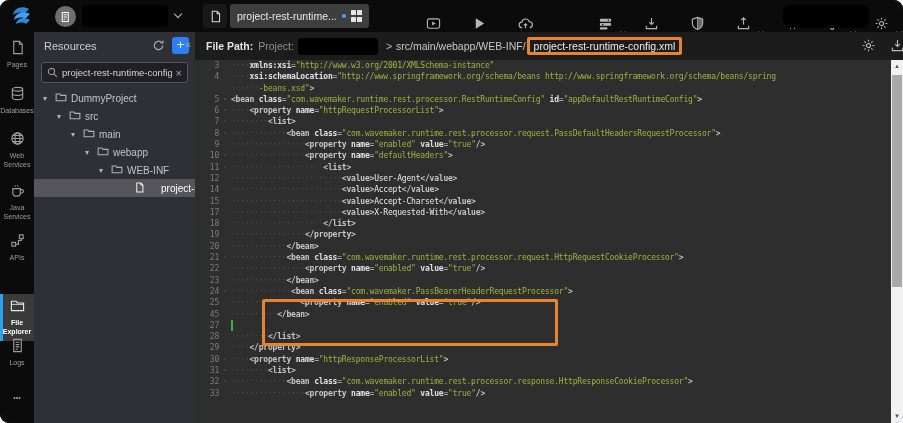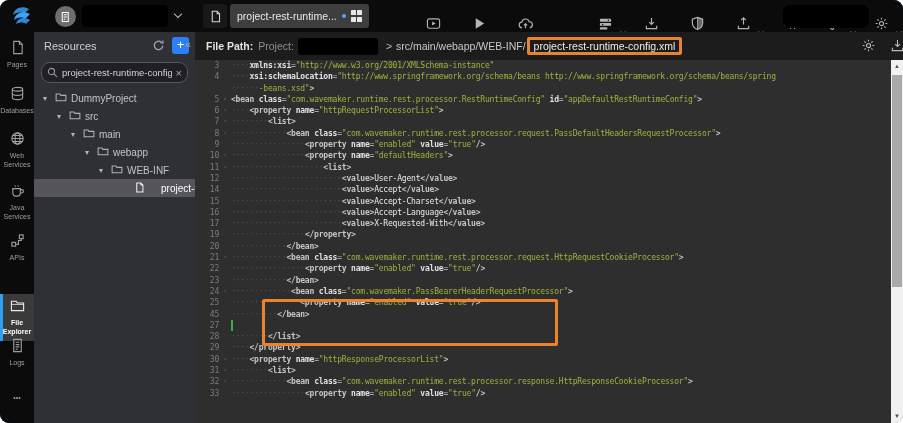--- a/index.html
+++ b/index.html
@@ -51,21 +51,21 @@
   .sbi.active::before { content:""; position:absolute; left:0; top:0; bottom:0; width:3px; background:#2ea0f0; }
   .sbi.active .sblabel { color:#ffffff; font-weight:bold; }
   .sbi.active svg { color:#e8e8e8; }
 
   
   .resources { position:absolute; left:34px; top:32px; width:161px; height:391px; background:#2f2f36; }
   .res-head { display:flex; align-items:center; height:27px; padding:0 6px 0 10px; }
   .res-title { color:#cdcdd2; font-size:11px; flex:1; }
   .res-refresh { color:#a9a9ad; width:16px; height:16px; display:flex; align-items:center; justify-content:center; cursor:pointer; }
   .res-add { width:17px; height:17px; background:#2d7ff9; color:#fff; border-radius:3px; font-size:13px; line-height:15px; text-align:center; margin-left:6px; cursor:pointer; }
-  .res-search { margin:3px 7px 6px 7px; height:21px; background:#1f1f25; border:1px solid #56565e; border-radius:9px; display:flex; align-items:center; padding:0 5px; gap:4px; }
+  .res-search { margin:3px 7px 6px 7px; height:21px; background:#1f1f25; border:1px solid #56565e; border-radius:3px; display:flex; align-items:center; padding:0 5px; gap:4px; }
   .res-search input { flex:1; min-width:0; background:transparent; border:0; outline:0; color:#d6d6d6; font-size:9.5px; font-family:"Liberation Sans",sans-serif; }
   .res-search .clear-x { color:#a9a9a9; font-size:11px; cursor:pointer; }
   .res-search svg { color:#9a9a9a; flex:0 0 auto; }
   .tree { margin-top:4px; }
   .trow { height:18px; display:flex; align-items:center; gap:4px; color:#c3c3c9; font-size:10px; white-space:nowrap; overflow:hidden; cursor:pointer; }
   .trow .caret { font-size:8px; color:#b2b2b8; width:8px; }
   .trow svg { flex:0 0 auto; color:#b2b2b8; }
   .trow.selected { background:#55555b; color:#ffffff; }
   .trow.selected svg { color:#f0f0f0; }
 
@@ -422,22 +422,22 @@
       <div class="crow"><span class="ln">5</span><span class="fold">-</span><span class="code"><span class="ws"></span><span class="tk-t">&lt;bean</span><span class="tk-p"> </span><span class="tk-a">class</span><span class="tk-p">=</span><span class="tk-s">"com.wavemaker.runtime.rest.processor.RestRuntimeConfig"</span><span class="tk-p"> </span><span class="tk-a">id</span><span class="tk-p">=</span><span class="tk-s">"appDefaultRestRuntimeConfig"</span><span class="tk-t">&gt;</span></span></div>
       <div class="crow"><span class="ln">6</span><span class="fold">-</span><span class="code"><span class="ws">····</span><span class="tk-t">&lt;property</span><span class="tk-p"> </span><span class="tk-a">name</span><span class="tk-p">=</span><span class="tk-s">"httpRequestProcessorList"</span><span class="tk-t">&gt;</span></span></div>
       <div class="crow"><span class="ln">7</span><span class="fold">-</span><span class="code"><span class="ws">········</span><span class="tk-t">&lt;list&gt;</span></span></div>
       <div class="crow"><span class="ln">8</span><span class="fold">-</span><span class="code"><span class="ws">············</span><span class="tk-t">&lt;bean</span><span class="tk-p"> </span><span class="tk-a">class</span><span class="tk-p">=</span><span class="tk-s">"com.wavemaker.runtime.rest.processor.request.PassDefaultHeadersRequestProcessor"</span><span class="tk-t">&gt;</span></span></div>
       <div class="crow"><span class="ln">9</span><span class="fold"></span><span class="code"><span class="ws">················</span><span class="tk-t">&lt;property</span><span class="tk-p"> </span><span class="tk-a">name</span><span class="tk-p">=</span><span class="tk-s">"enabled"</span><span class="tk-p"> </span><span class="tk-a">value</span><span class="tk-p">=</span><span class="tk-s">"true"</span><span class="tk-t">/&gt;</span></span></div>
       <div class="crow"><span class="ln">10</span><span class="fold">-</span><span class="code"><span class="ws">················</span><span class="tk-t">&lt;property</span><span class="tk-p"> </span><span class="tk-a">name</span><span class="tk-p">=</span><span class="tk-s">"defaultHeaders"</span><span class="tk-t">&gt;</span></span></div>
       <div class="crow"><span class="ln">11</span><span class="fold">-</span><span class="code"><span class="ws">····················</span><span class="tk-t">&lt;list&gt;</span></span></div>
       <div class="crow"><span class="ln">12</span><span class="fold"></span><span class="code"><span class="ws">························</span><span class="tk-t">&lt;value&gt;</span><span class="tk-x">User-Agent</span><span class="tk-t">&lt;/value&gt;</span></span></div>
       <div class="crow"><span class="ln">14</span><span class="fold"></span><span class="code"><span class="ws">························</span><span class="tk-t">&lt;value&gt;</span><span class="tk-x">Accept</span><span class="tk-t">&lt;/value&gt;</span></span></div>
       <div class="crow"><span class="ln">15</span><span class="fold"></span><span class="code"><span class="ws">························</span><span class="tk-t">&lt;value&gt;</span><span class="tk-x">Accept-Charset</span><span class="tk-t">&lt;/value&gt;</span></span></div>
-      <div class="crow"><span class="ln">16</span><span class="fold"></span><span class="code"><span class="ws">························</span><span class="tk-t">&lt;value&gt;</span><span class="tk-x">Accept-Language</span><span class="tk-t">&lt;/value&gt;</span></span></div>
       <div class="crow"><span class="ln">17</span><span class="fold"></span><span class="code"><span class="ws">························</span><span class="tk-t">&lt;value&gt;</span><span class="tk-x">X-Requested-With</span><span class="tk-t">&lt;/value&gt;</span></span></div>
+      <div class="crow"><span class="ln">18</span><span class="fold"></span><span class="code"><span class="ws">····················</span><span class="tk-t">&lt;/list&gt;</span></span></div>
       <div class="crow"><span class="ln">19</span><span class="fold"></span><span class="code"><span class="ws">················</span><span class="tk-t">&lt;/property&gt;</span></span></div>
       <div class="crow"><span class="ln">20</span><span class="fold"></span><span class="code"><span class="ws">············</span><span class="tk-t">&lt;/bean&gt;</span></span></div>
       <div class="crow"><span class="ln">21</span><span class="fold">-</span><span class="code"><span class="ws">············</span><span class="tk-t">&lt;bean</span><span class="tk-p"> </span><span class="tk-a">class</span><span class="tk-p">=</span><span class="tk-s">"com.wavemaker.runtime.rest.processor.request.HttpRequestCookieProcessor"</span><span class="tk-t">&gt;</span></span></div>
       <div class="crow"><span class="ln">22</span><span class="fold"></span><span class="code"><span class="ws">················</span><span class="tk-t">&lt;property</span><span class="tk-p"> </span><span class="tk-a">name</span><span class="tk-p">=</span><span class="tk-s">"enabled"</span><span class="tk-p"> </span><span class="tk-a">value</span><span class="tk-p">=</span><span class="tk-s">"true"</span><span class="tk-t">/&gt;</span></span></div>
       <div class="crow"><span class="ln">23</span><span class="fold"></span><span class="code"><span class="ws">············</span><span class="tk-t">&lt;/bean&gt;</span></span></div>
       <div class="crow"><span class="ln">24</span><span class="fold">-</span><span class="code"><span class="ws">·············</span><span class="tk-t">&lt;bean</span><span class="tk-p"> </span><span class="tk-a">class</span><span class="tk-p">=</span><span class="tk-s">"com.wavemaker.PassBearerHeaderRequestProcessor"</span><span class="tk-t">&gt;</span></span></div>
       <div class="crow"><span class="ln">25</span><span class="fold"></span><span class="code"><span class="ws">···············</span><span class="tk-t">&lt;property</span><span class="tk-p"> </span><span class="tk-a">name</span><span class="tk-p">=</span><span class="tk-s">"enabled"</span><span class="tk-p"> </span><span class="tk-a">value</span><span class="tk-p">=</span><span class="tk-s">"true"</span><span class="tk-t">/&gt;</span></span></div>
       <div class="crow"><span class="ln">45</span><span class="fold"></span><span class="code"><span class="ws">··········</span><span class="tk-t">&lt;/bean&gt;</span></span></div>
       <div class="crow"><span class="ln">27</span><span class="fold"></span><i class="gbar"></i><span class="code"><span class="ws"></span></span></div>
       <div class="crow"><span class="ln">28</span><span class="fold"></span><span class="code"><span class="ws">········</span><span class="tk-t">&lt;/list&gt;</span></span></div>

